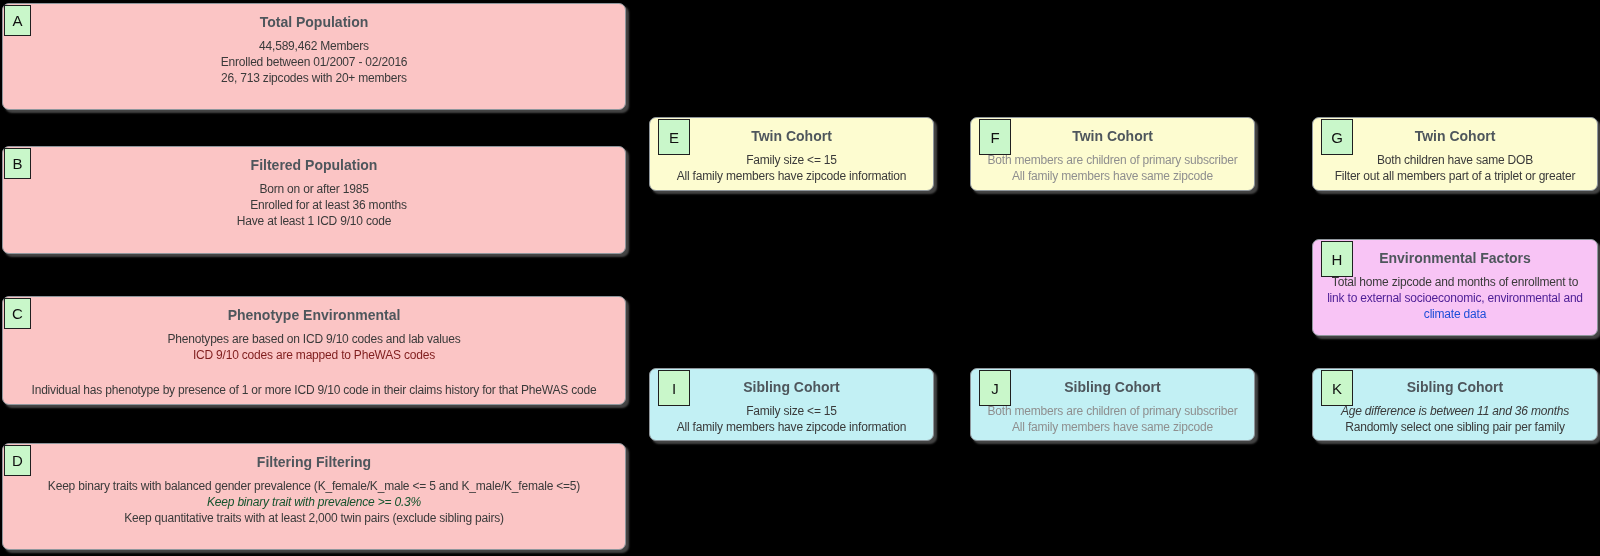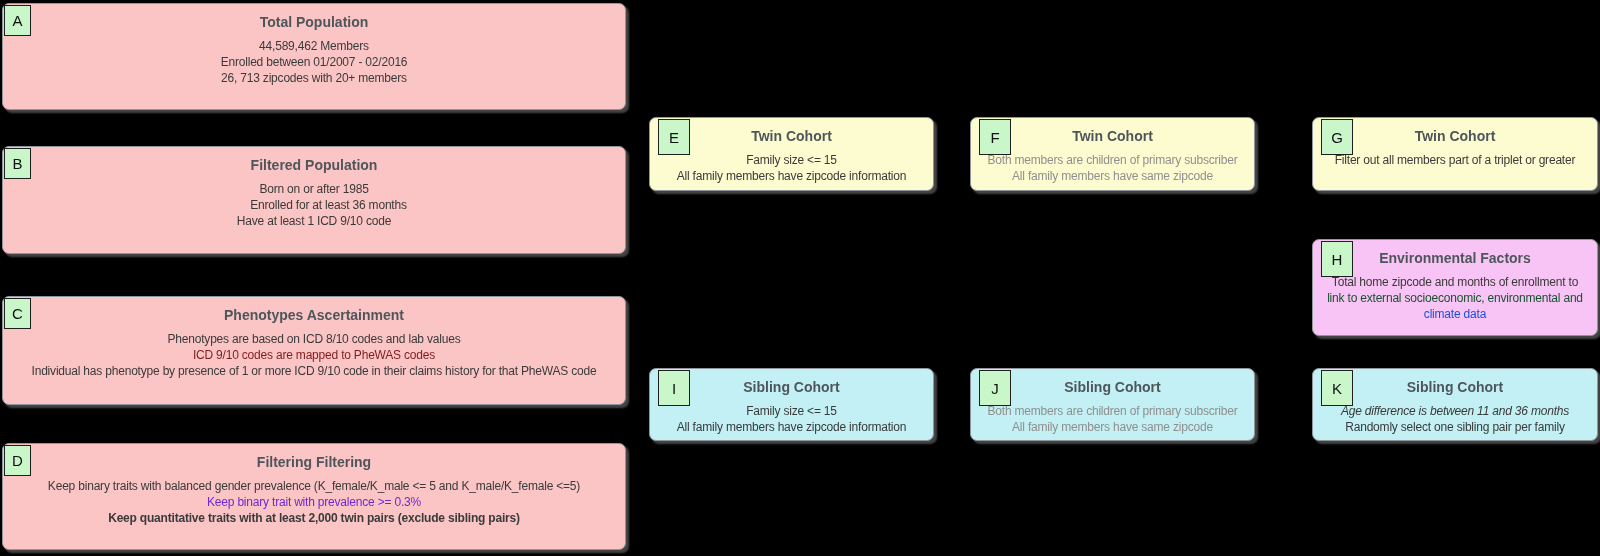--- a/index.html
+++ b/index.html
@@ -70,34 +70,34 @@
       <div class="badge outer" style="background: rgb(201, 247, 202); border-color: rgb(31, 31, 31);">B</div>
       <div class="title" style="color: rgb(78, 86, 92);">Filtered Population</div>
       <div class="body">
         <div class="line" style="color: rgb(58, 58, 58);">Born on or after 1985</div>
         <div class="line" style="color: rgb(58, 58, 58); padding-left: 29px;">Enrolled for at least 36 months</div>
         <div class="line" style="color: rgb(58, 58, 58);">Have at least 1 ICD 9/10 code</div>
       </div>
     </div>
     <div class="node" style="left: 2px; top: 296px; width: 624px; height: 109px; background: rgb(251, 197, 197); border-color: rgb(143, 150, 156);">
       <div class="badge outer" style="background: rgb(201, 247, 202); border-color: rgb(31, 31, 31);">C</div>
-      <div class="title" style="color: rgb(78, 86, 92);">Phenotypes Ascertainment</div>
+      <div class="title" style="color: rgb(78, 86, 92);">Phenotype Environmental</div>
       <div class="body">
-        <div class="line" style="color: rgb(58, 58, 58);">Phenotypes are based on ICD 8/10 codes and lab values</div>
+        <div class="line" style="color: rgb(58, 58, 58);">Phenotypes are based on ICD 9/10 codes and lab values</div>
         <div class="line" style="color: #7f1d1d;">ICD 9/10 codes are mapped to PheWAS codes</div>
-        <div class="line" style="color: rgb(58, 58, 58);">Individual has phenotype by presence of 1 or more ICD 9/10 code in their claims history for that PheWAS code</div>
+        <div class="line" style="color: rgb(58, 58, 58); margin-top: 19px;">Individual has phenotype by presence of 1 or more ICD 9/10 code in their claims history for that PheWAS code</div>
       </div>
     </div>
     <div class="node" style="left: 2px; top: 443px; width: 624px; height: 107px; background: rgb(251, 197, 197); border-color: rgb(143, 150, 156);">
       <div class="badge outer" style="background: rgb(201, 247, 202); border-color: rgb(31, 31, 31);">D</div>
       <div class="title" style="color: rgb(78, 86, 92);">Filtering Filtering</div>
       <div class="body">
         <div class="line" style="color: rgb(58, 58, 58);">Keep binary traits with balanced gender prevalence (K_female/K_male &lt;= 5 and K_male/K_female &lt;=5)</div>
-        <div class="line" style="color: #6d28d9;">Keep binary trait with prevalence &gt;= 0.3%</div>
-        <div class="line" style="color: rgb(58, 58, 58); font-weight: bold;">Keep quantitative traits with at least 2,000 twin pairs (exclude sibling pairs)</div>
+        <div class="line" style="color: #14532d; font-style: italic;">Keep binary trait with prevalence &gt;= 0.3%</div>
+        <div class="line" style="color: rgb(58, 58, 58);">Keep quantitative traits with at least 2,000 twin pairs (exclude sibling pairs)</div>
       </div>
     </div>
     <div class="node" style="left: 649px; top: 117px; width: 285px; height: 74px; background: rgb(253, 252, 208); border-color: rgb(143, 150, 156);">
       <div class="badge inner" style="background: rgb(201, 247, 202); border-color: rgb(31, 31, 31);">E</div>
       <div class="title" style="color: rgb(78, 86, 92);">Twin Cohort</div>
       <div class="body">
         <div class="line" style="color: rgb(58, 58, 58);">Family size &lt;= 15</div>
         <div class="line" style="color: rgb(58, 58, 58);">All family members have zipcode information</div>
       </div>
     </div>
@@ -106,29 +106,30 @@
       <div class="title" style="color: rgb(78, 86, 92);">Twin Cohort</div>
       <div class="body">
         <div class="line" style="color: rgb(143, 143, 143);">Both members are children of primary subscriber</div>
         <div class="line" style="color: rgb(143, 143, 143);">All family members have same zipcode</div>
       </div>
     </div>
     <div class="node" style="left: 1312px; top: 117px; width: 286px; height: 74px; background: rgb(253, 252, 208); border-color: rgb(143, 150, 156);">
       <div class="badge inner" style="background: rgb(201, 247, 202); border-color: rgb(31, 31, 31);">G</div>
       <div class="title" style="color: rgb(78, 86, 92);">Twin Cohort</div>
       <div class="body">
+        <div class="line" style="color: rgb(58, 58, 58);">Both children have same DOB</div>
         <div class="line" style="color: rgb(58, 58, 58);">Filter out all members part of a triplet or greater</div>
       </div>
     </div>
     <div class="node" style="left: 1312px; top: 239px; width: 286px; height: 97px; background: rgb(248, 196, 245); border-color: rgb(143, 150, 156);">
       <div class="badge inner" style="background: rgb(201, 247, 202); border-color: rgb(31, 31, 31);">H</div>
       <div class="title" style="color: rgb(78, 86, 92);">Environmental Factors</div>
       <div class="body">
         <div class="line" style="color: rgb(58, 58, 58);">Total home zipcode and months of enrollment to</div>
-        <div class="line" style="color: #14532d;">link to external socioeconomic, environmental and</div>
+        <div class="line" style="color: #4c1d95;">link to external socioeconomic, environmental and</div>
         <div class="line" style="color: #1d4ed8;">climate data</div>
       </div>
     </div>
     <div class="node" style="left: 649px; top: 368px; width: 285px; height: 73px; background: rgb(194, 240, 244); border-color: rgb(143, 150, 156);">
       <div class="badge inner" style="background: rgb(201, 247, 202); border-color: rgb(31, 31, 31);">I</div>
       <div class="title" style="color: rgb(78, 86, 92);">Sibling Cohort</div>
       <div class="body">
         <div class="line" style="color: rgb(58, 58, 58);">Family size &lt;= 15</div>
         <div class="line" style="color: rgb(58, 58, 58);">All family members have zipcode information</div>
       </div>

